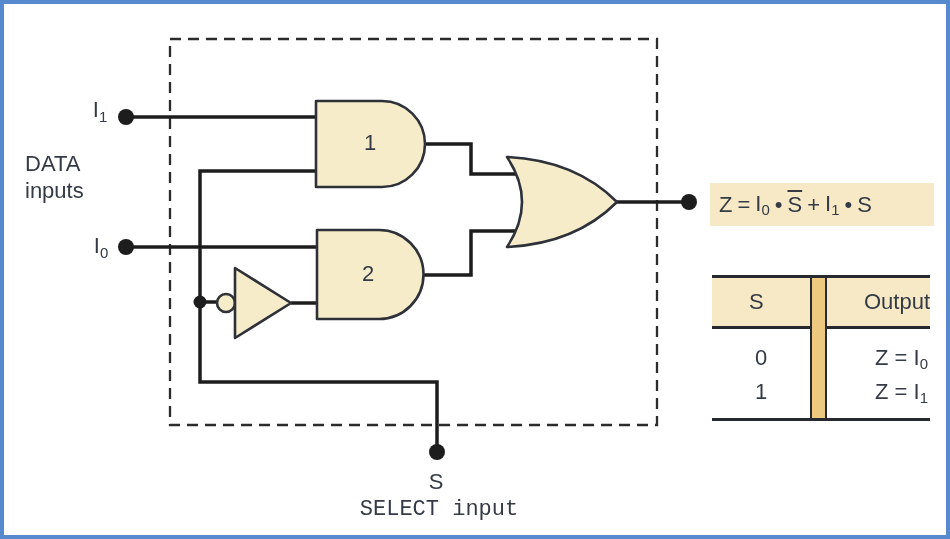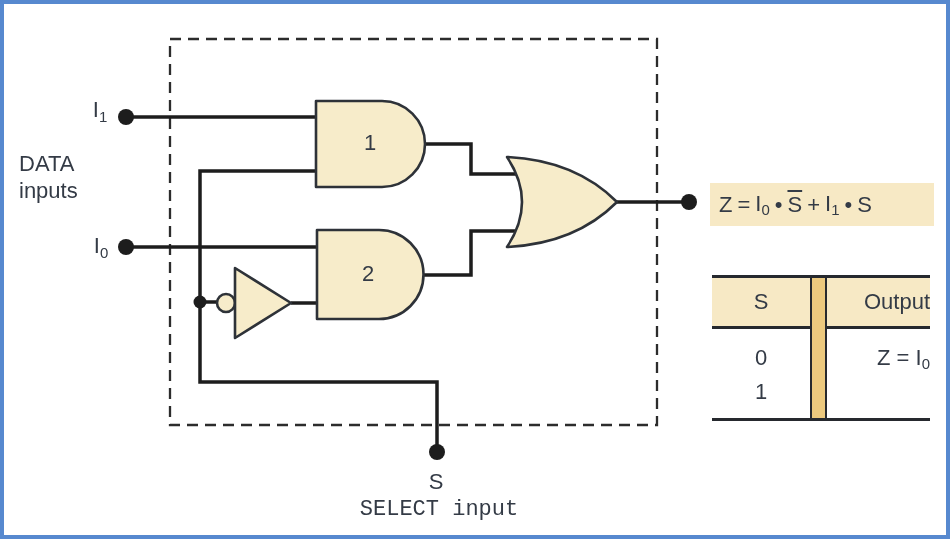--- a/index.html
+++ b/index.html
@@ -25,21 +25,21 @@
   .wire{stroke:var(--line);stroke-width:3.5;fill:none;}
   .dot{fill:var(--line);stroke:none;}
   .gate{fill:var(--gate-fill);stroke:#2e3238;stroke-width:2.6;stroke-linejoin:round;}
   .dashed{fill:none;stroke:#2c2c2c;stroke-width:2.3;stroke-dasharray:11 7;}
 
   .lbl{position:absolute;font-size:22px;color:var(--text);white-space:nowrap;}
   .ctr{transform:translate(-50%,-50%);}
   .sub{font-size:0.68em;vertical-align:-0.28em;}
   .bar-over{text-decoration:overline;}
 
-  .data-inputs{left:15px;top:146px;line-height:27px;}
+  .data-inputs{left:21px;top:146px;line-height:27px;}
 
   .eqbox{
     position:absolute;left:706px;top:179px;width:224px;height:43px;
     background:var(--band-fill);
     display:flex;align-items:center;gap:5px;
     padding-left:9px;box-sizing:border-box;
     font-size:22px;color:var(--text);
   }
 
   .ttable{
@@ -49,21 +49,21 @@
   }
   .thead{
     height:48px;background:var(--band-fill);
     border-bottom:3px solid #26292e;
     display:flex;align-items:center;box-sizing:content-box;
   }
   .tbody{padding-top:15px;}
   .trow{display:flex;line-height:28px;}
   .col-s{width:98px;text-align:center;}
   .col-gap{width:17px;}
-  .col-out{flex:1;text-align:right;}
+  .col-out{flex:1;text-align:left;margin-left:48px;}
   .vbar{
     position:absolute;left:98px;top:0;bottom:0;width:17px;
     background:var(--bar-fill);
     border-left:2px solid #26292e;border-right:2px solid #26292e;
     box-sizing:border-box;
   }
 </style>
 </head>
 <body>
 
@@ -133,17 +133,18 @@
     </div>
     <div class="tbody">
       <div class="trow">
         <div class="col-s">0</div>
         <div class="col-gap"></div>
         <div class="col-out"><span>Z = I</span><span class="sub">0</span></div>
       </div>
       <div class="trow">
         <div class="col-s">1</div>
         <div class="col-gap"></div>
+        <div class="col-out"><span>Z = I</span><span class="sub">1</span></div>
       </div>
     </div>
   </div>
 
 </div>
 
 </body></html>

